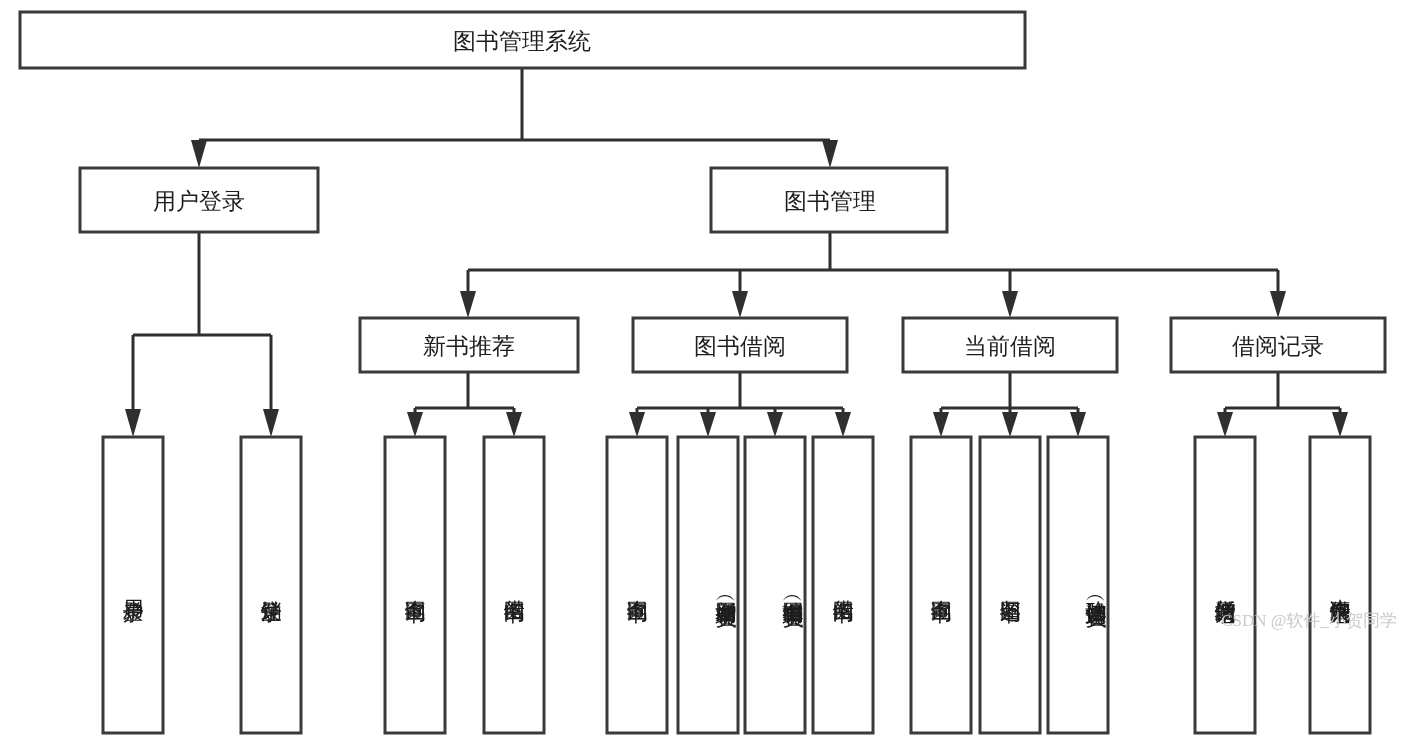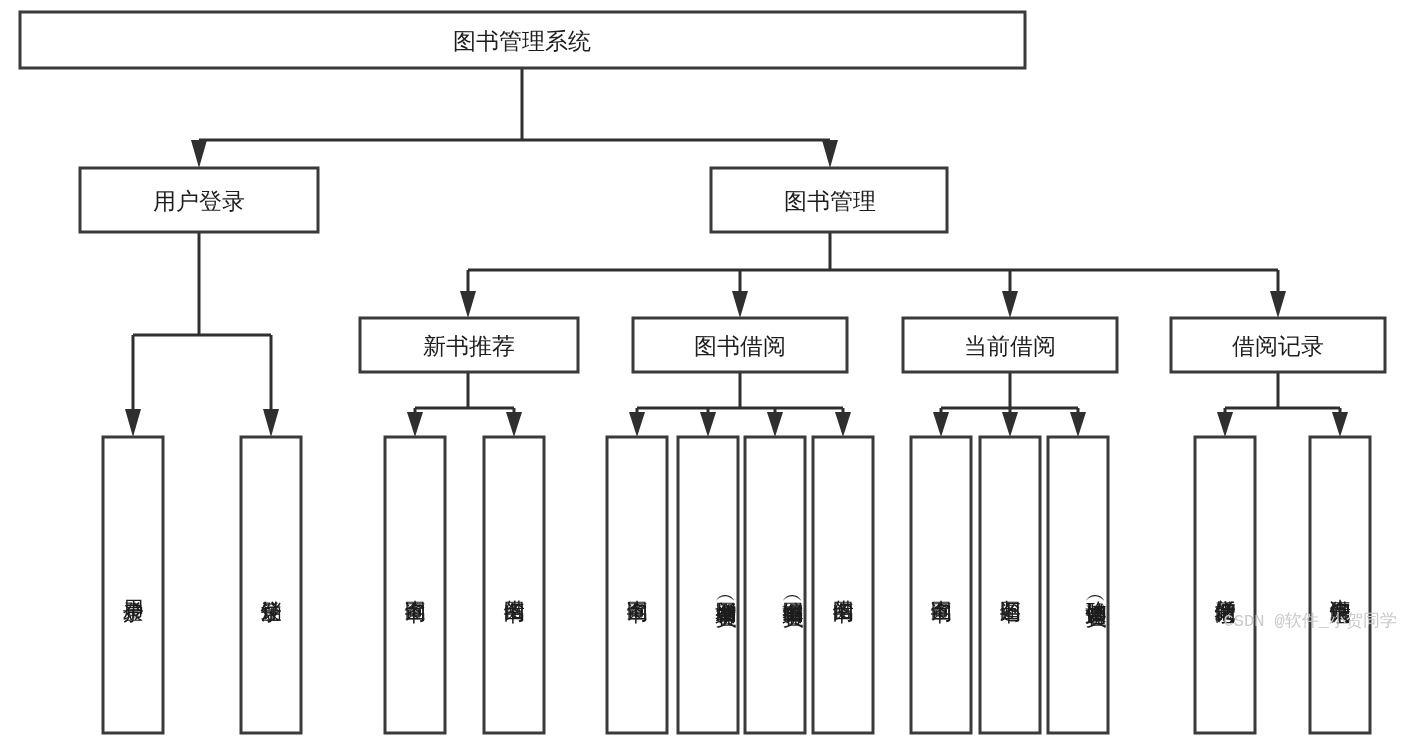--- a/index.html
+++ b/index.html
@@ -59,21 +59,21 @@
     color: #1d1d1d;
     letter-spacing: 1px;
     text-align: center;
     white-space: nowrap;
     user-select: none;
   }
   .watermark {
     position: absolute;
     right: 8px;
     bottom: 4px;
-    font-family: Liberation Mono, monospace;
+    font-family: Liberation Serif, serif;
     font-size: 17px;
     color: #c9c9c9;
     white-space: nowrap;
     user-select: none;
   }
 </style>
 </head>
 <body>
 
 <div id="diagram-root">

